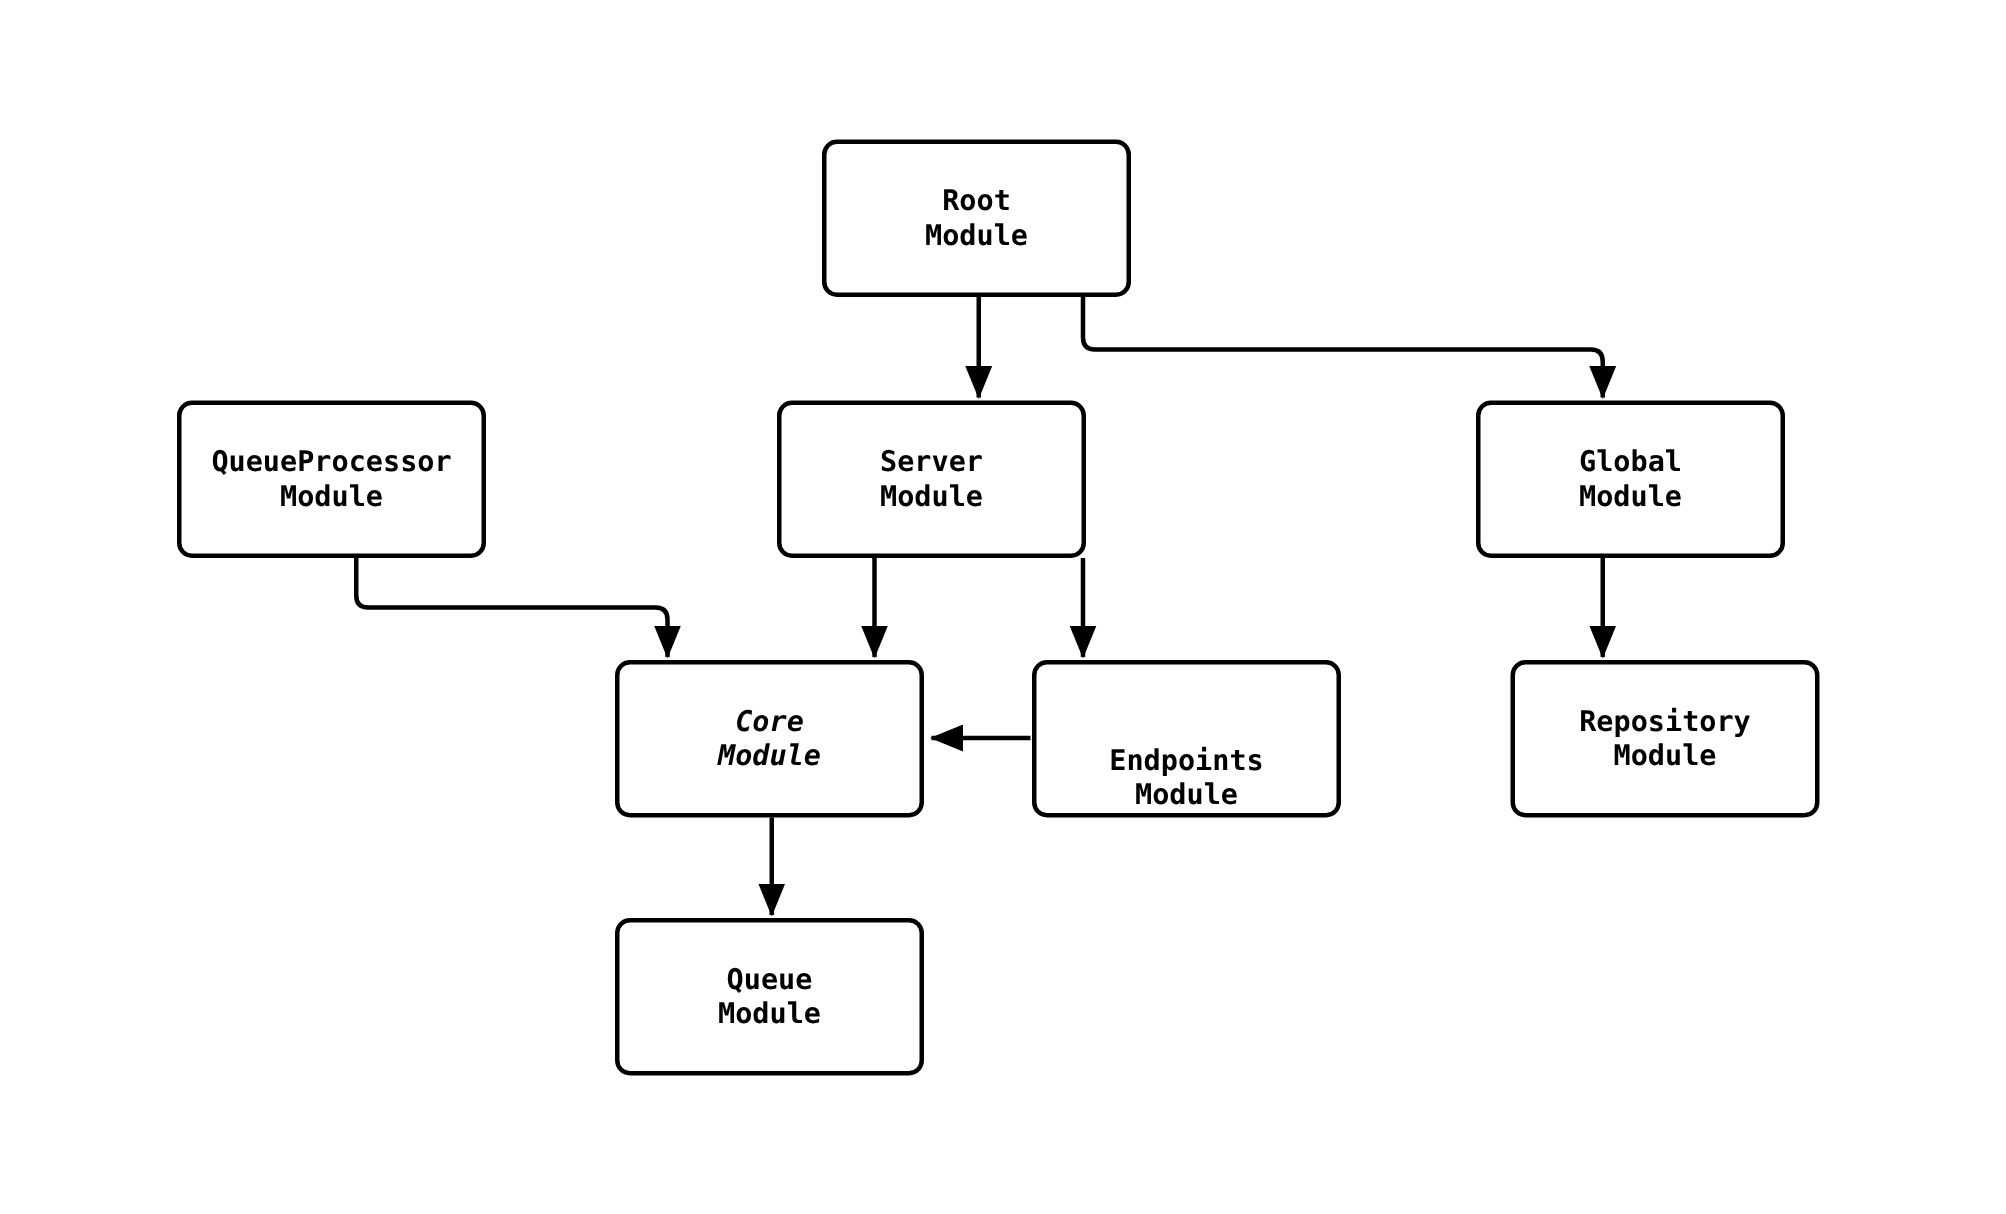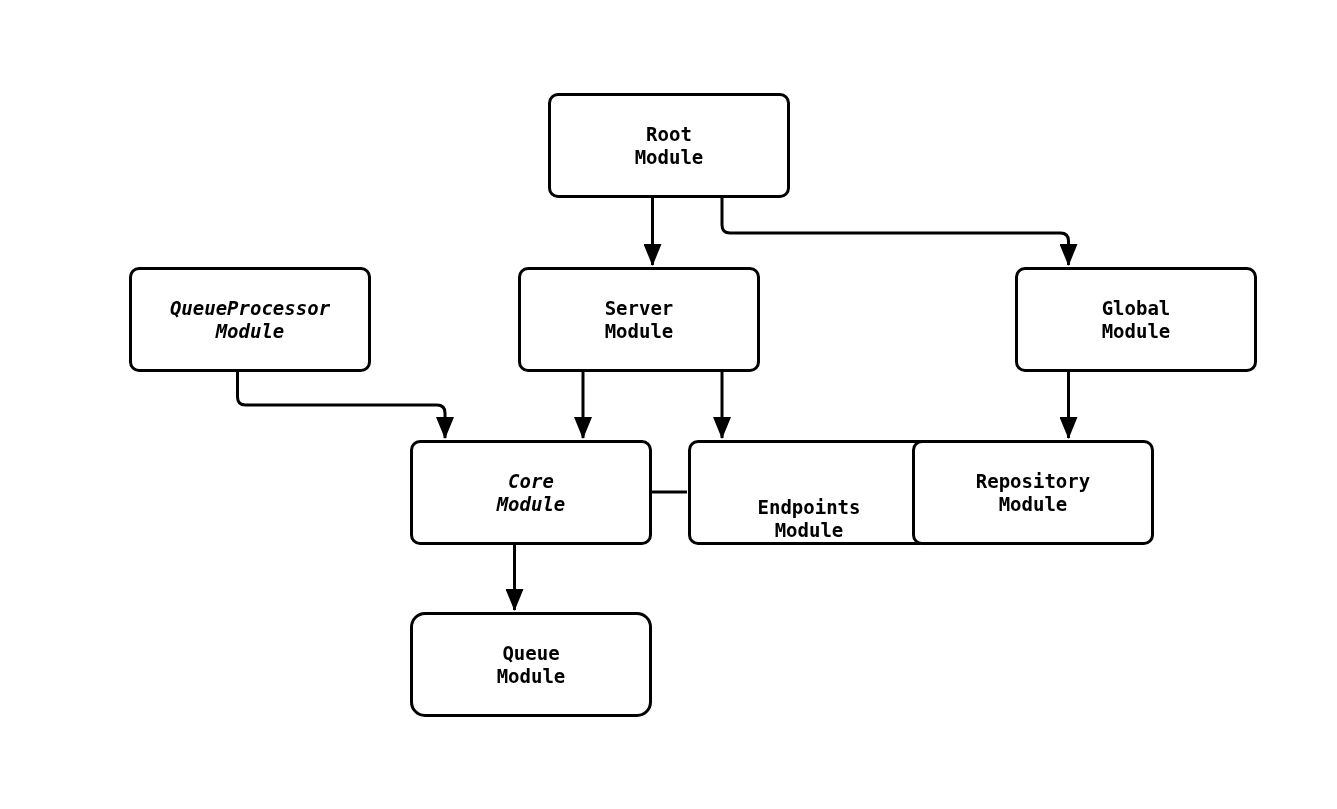--- a/index.html
+++ b/index.html
@@ -24,48 +24,48 @@
     height: 809px;
   }
   .edge {
     fill: none;
     stroke: #000000;
     stroke-width: 3;
     stroke-linecap: butt;
   }
   .node {
     position: absolute;
-    width: 242px;
+    width: 206px;
     height: 105px;
     box-sizing: border-box;
     background: #ffffff;
     border: 3px solid #000000;
     border-radius: 10px;
     display: flex;
     align-items: center;
     justify-content: center;
     text-align: center;
   }
   .node-label {
     font-family: "DejaVu Sans Mono", "Liberation Mono", monospace;
     font-weight: bold;
     font-size: 19px;
     line-height: 23px;
     color: #000000;
     white-space: pre-line;
   }
   
   .pos-root         { left: 548px;  top: 93px;  }
-  .pos-queueproc    { left: 129px;  top: 267px; font-style: italic; }
+  .pos-queueproc    { left: 118px;  top: 267px; }
   .pos-server       { left: 518px;  top: 267px; }
-  .pos-global       { left: 1015px;  top: 267px; }
+  .pos-global       { left: 984px;  top: 267px; }
   .pos-core         { left: 410px;  top: 440px; font-style: italic; }
   .pos-endpoints    { left: 688px;  top: 440px; align-items: flex-end; }
-  .pos-repository   { left: 912px;  top: 440px; }
-  .pos-queue        { left: 410px;  top: 612px; border-radius: 15px; }
+  .pos-repository   { left: 1007px;  top: 440px; }
+  .pos-queue        { left: 410px;  top: 612px; }
 </style>
 </head>
 <body>
 
 <div class="canvas">
 
   <svg class="edges-layer" width="1337" height="809" viewBox="0 0 1337 809" xmlns="http://www.w3.org/2000/svg">
     <defs>
       <marker id="arrowhead" viewBox="0 0 22 18" refX="21" refY="9" markerWidth="22" markerHeight="18" markerUnits="userSpaceOnUse" orient="auto">
         <path d="M0,0 L22,9 L0,18 Z" fill="#000000"></path>

